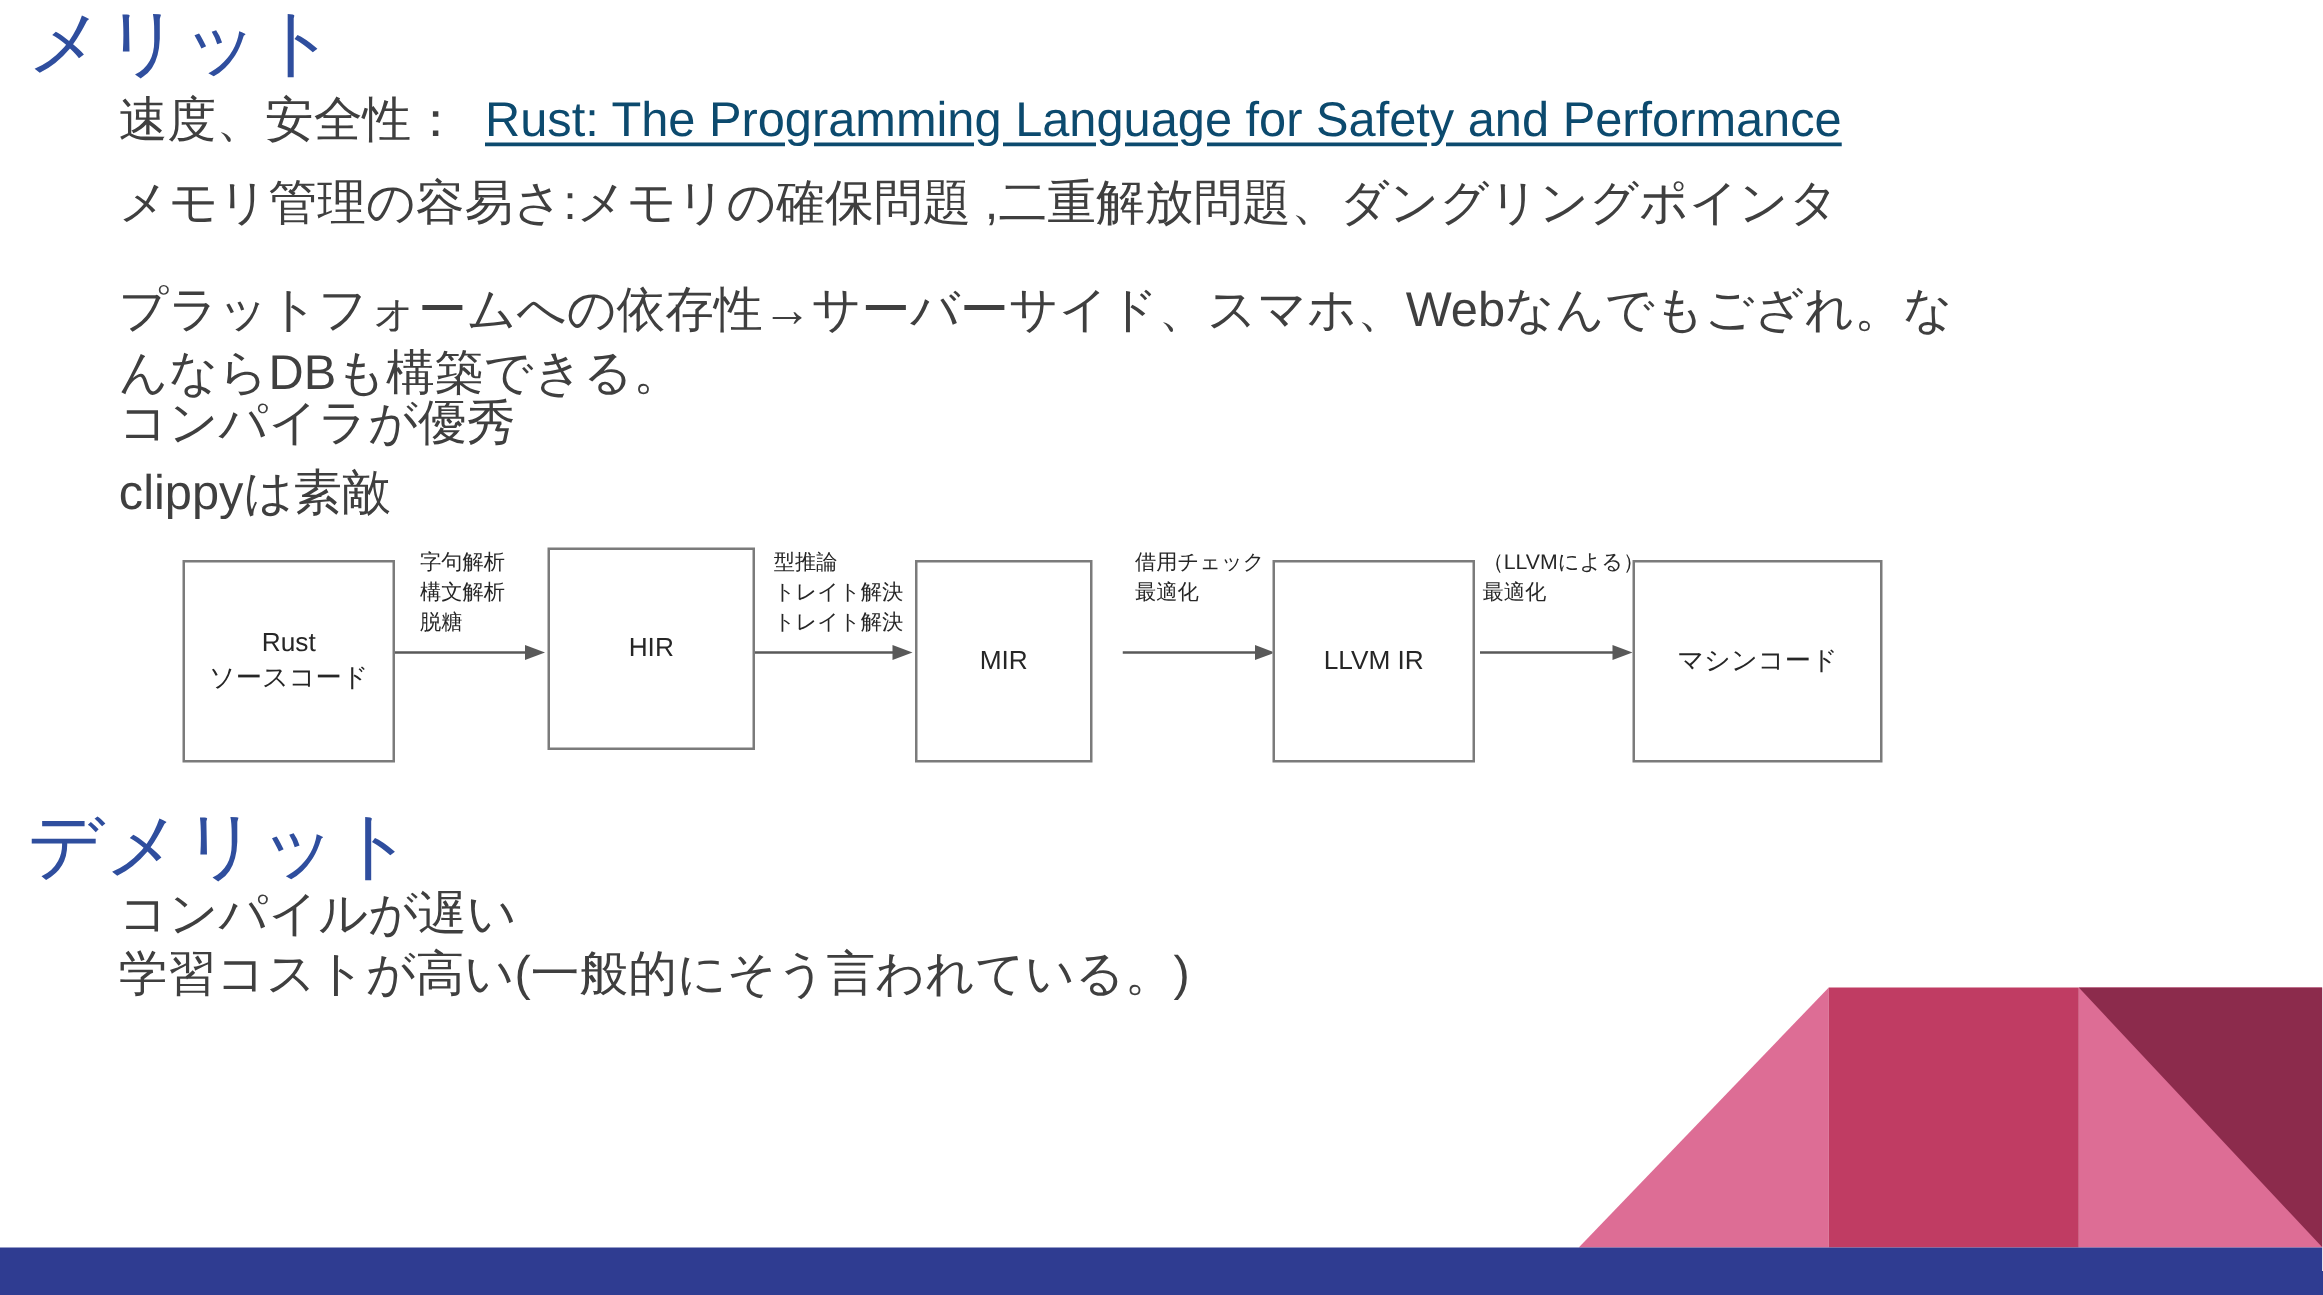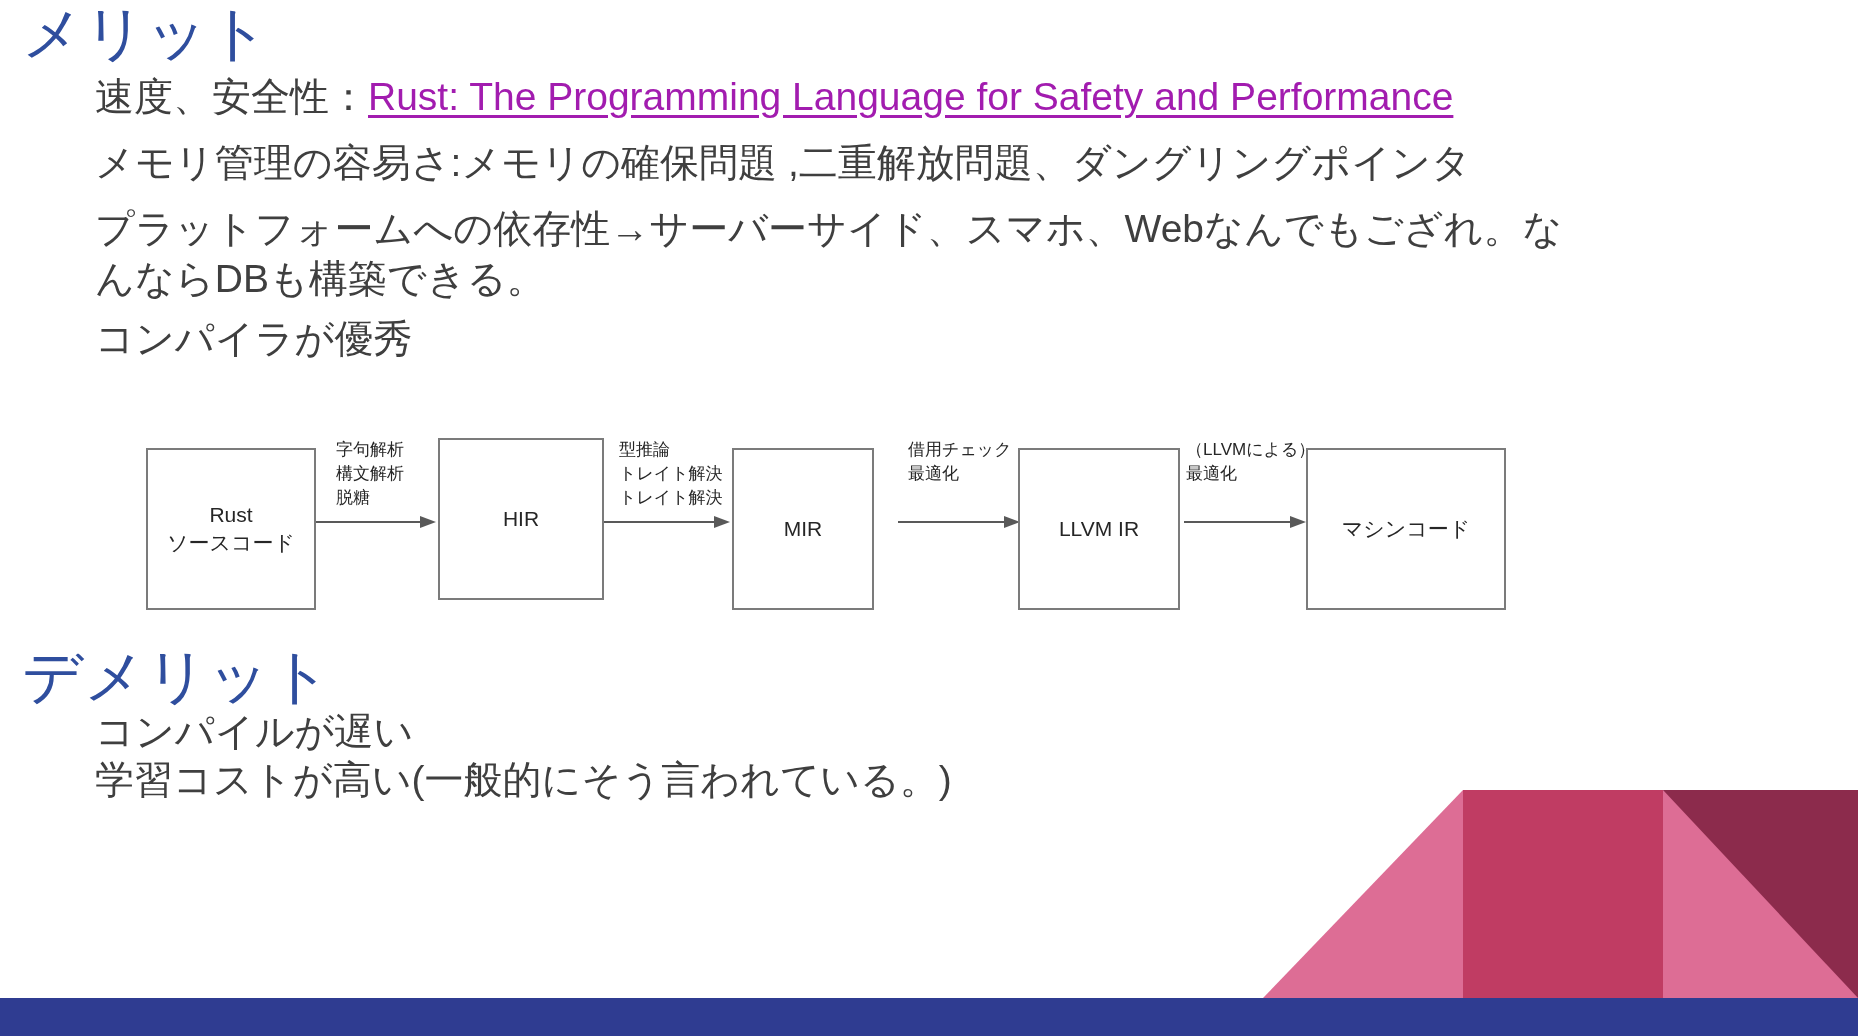--- a/index.html
+++ b/index.html
@@ -61,34 +61,36 @@
     font-weight: 400;
     white-space: nowrap;
   }
   .body-wrap {
     position: absolute;
     color: #3f3f3f;
     font-size: 39px;
     line-height: 1.28;
     font-weight: 400;
     width: 1490px;
+    margin-top: 20px;
   }
   #line-speed      { left: 95px; top: 72px; }
   #line-memory     { left: 95px; top: 138px; }
   #line-platform   { left: 95px; top: 204px; }
   #line-compiler   { left: 95px; top: 314px; }
   #line-clippy     { left: 95px; top: 370px; }
   #line-slow       { left: 95px; top: 707px; }
   #line-cost       { left: 95px; top: 755px; }
 
   .link {
-    color: #a21caf;
+    color: #0c4a6e;
     text-decoration: underline;
     text-underline-offset: 5px;
     cursor: pointer;
+    margin-left: 20px;
   }
 
   
   #pipeline {
     position: absolute;
     left: 140px;
     top: 430px;
     width: 1360px;
     height: 180px;
   }
@@ -139,20 +141,21 @@
   <div class="body-line" id="line-speed">
     <span>速度、安全性：</span><span class="link">Rust: The Programming Language for Safety and Performance</span>
   </div>
 
   <div class="body-line" id="line-memory">メモリ管理の容易さ:メモリの確保問題 ,二重解放問題、ダングリングポインタ</div>
 
   <div class="body-wrap" id="line-platform">プラットフォームへの依存性→サーバーサイド、スマホ、Webなんでもござれ。なんならDBも構築できる。</div>
 
   <div class="body-line" id="line-compiler">コンパイラが優秀</div>
 
+  <div class="body-line" id="line-clippy">clippyは素敵</div>
 
   <div id="pipeline">
 
     <div class="pbox" style="left:6px; top:18px; width:170px; height:162px;">
       <div>
         <span class="pbox-label">Rust</span>
         <span class="pbox-label">ソースコード</span>
       </div>
     </div>
 

